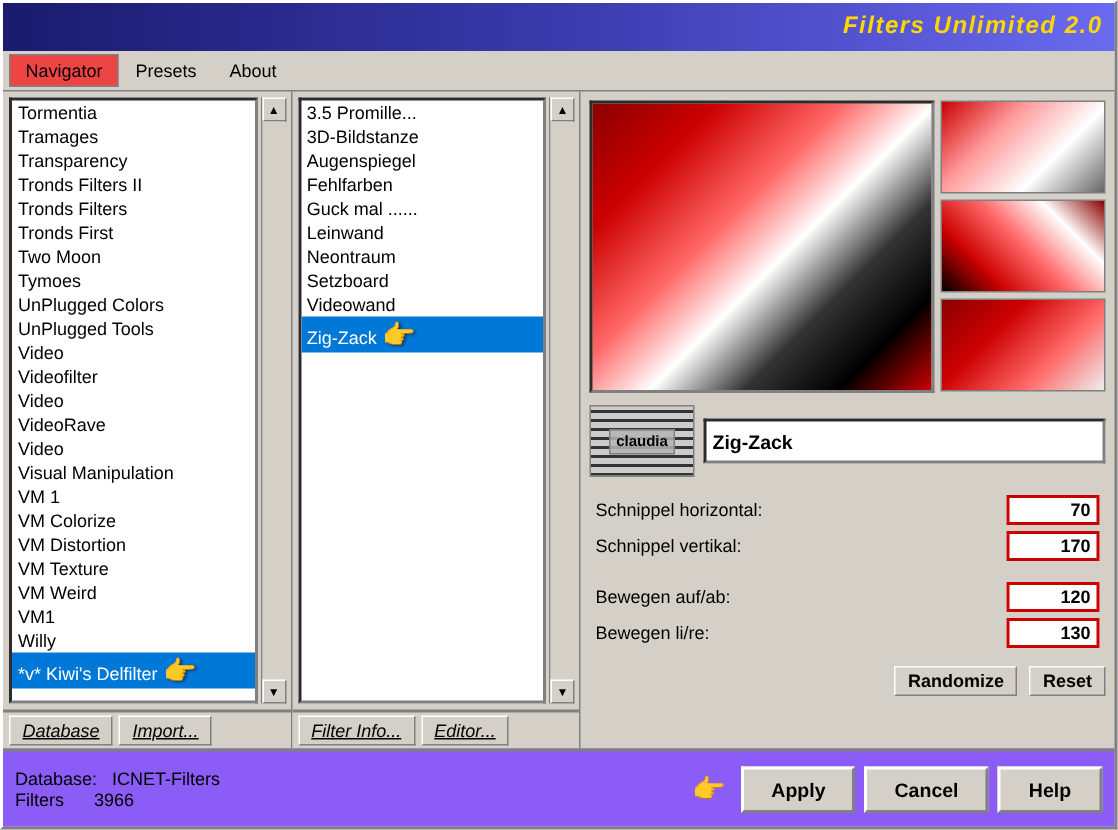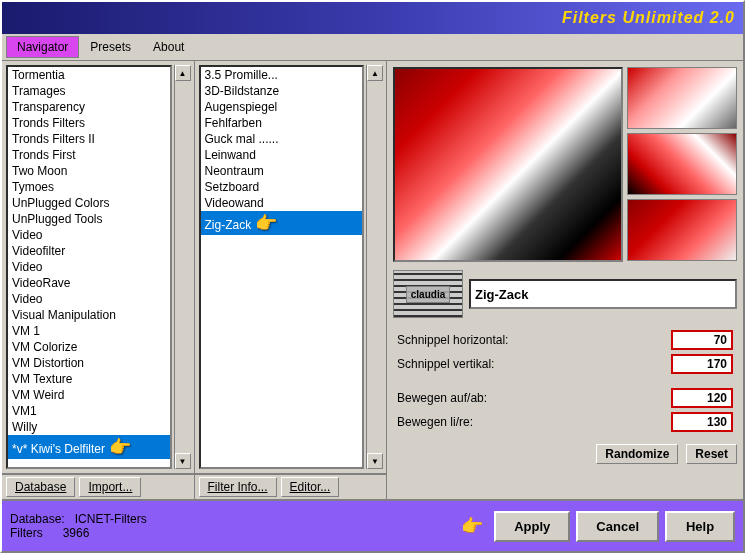--- a/index.html
+++ b/index.html
@@ -43,21 +43,21 @@
       padding: 2px 4px;
     }
     .menu-tab {
       padding: 3px 10px;
       cursor: pointer;
       border: 1px solid transparent;
       font-size: 12px;
     }
     .menu-tab:hover, .menu-tab.active {
       border: 1px solid #808080;
-      background: #d946ef;
+      background: #ef4444;
     }
     .main-content {
       display: flex;
       flex: 1;
       overflow: hidden;
     }
     .left-panel {
       width: 215px;
       display: flex;
       flex-direction: column;
@@ -219,20 +219,21 @@
       padding: 2px 8px;
       background: #d4d0c8;
       border: 1px solid;
       border-top-color: #fff;
       border-left-color: #fff;
       border-right-color: #808080;
       border-bottom-color: #808080;
       cursor: pointer;
       font-size: 12px;
       text-decoration: underline;
+      font-style: italic;
     }
     .status-bar {
       background: #8b5cf6;
       border-top: 2px solid #808080;
       padding: 3px 8px;
       display: flex;
       align-items: center;
       justify-content: space-between;
       height: 52px;
     }
@@ -310,22 +311,22 @@
   </div>
 
   <div class="main-content">
 
     <div class="left-panel">
       <div class="list-container">
         <div class="list-box" id="left-list">
         <div class="list-item">Tormentia</div>
             <div class="list-item">Tramages</div>
             <div class="list-item">Transparency</div>
+            <div class="list-item">Tronds Filters II</div>
             <div class="list-item">Tronds Filters</div>
-            <div class="list-item">Tronds Filters II</div>
             <div class="list-item">Tronds First</div>
             <div class="list-item">Two Moon</div>
             <div class="list-item">Tymoes</div>
             <div class="list-item">UnPlugged Colors</div>
             <div class="list-item">UnPlugged Tools</div>
             <div class="list-item">Video</div>
             <div class="list-item">Videofilter</div>
             <div class="list-item">Video</div>
             <div class="list-item">VideoRave</div>
             <div class="list-item">Video</div>

